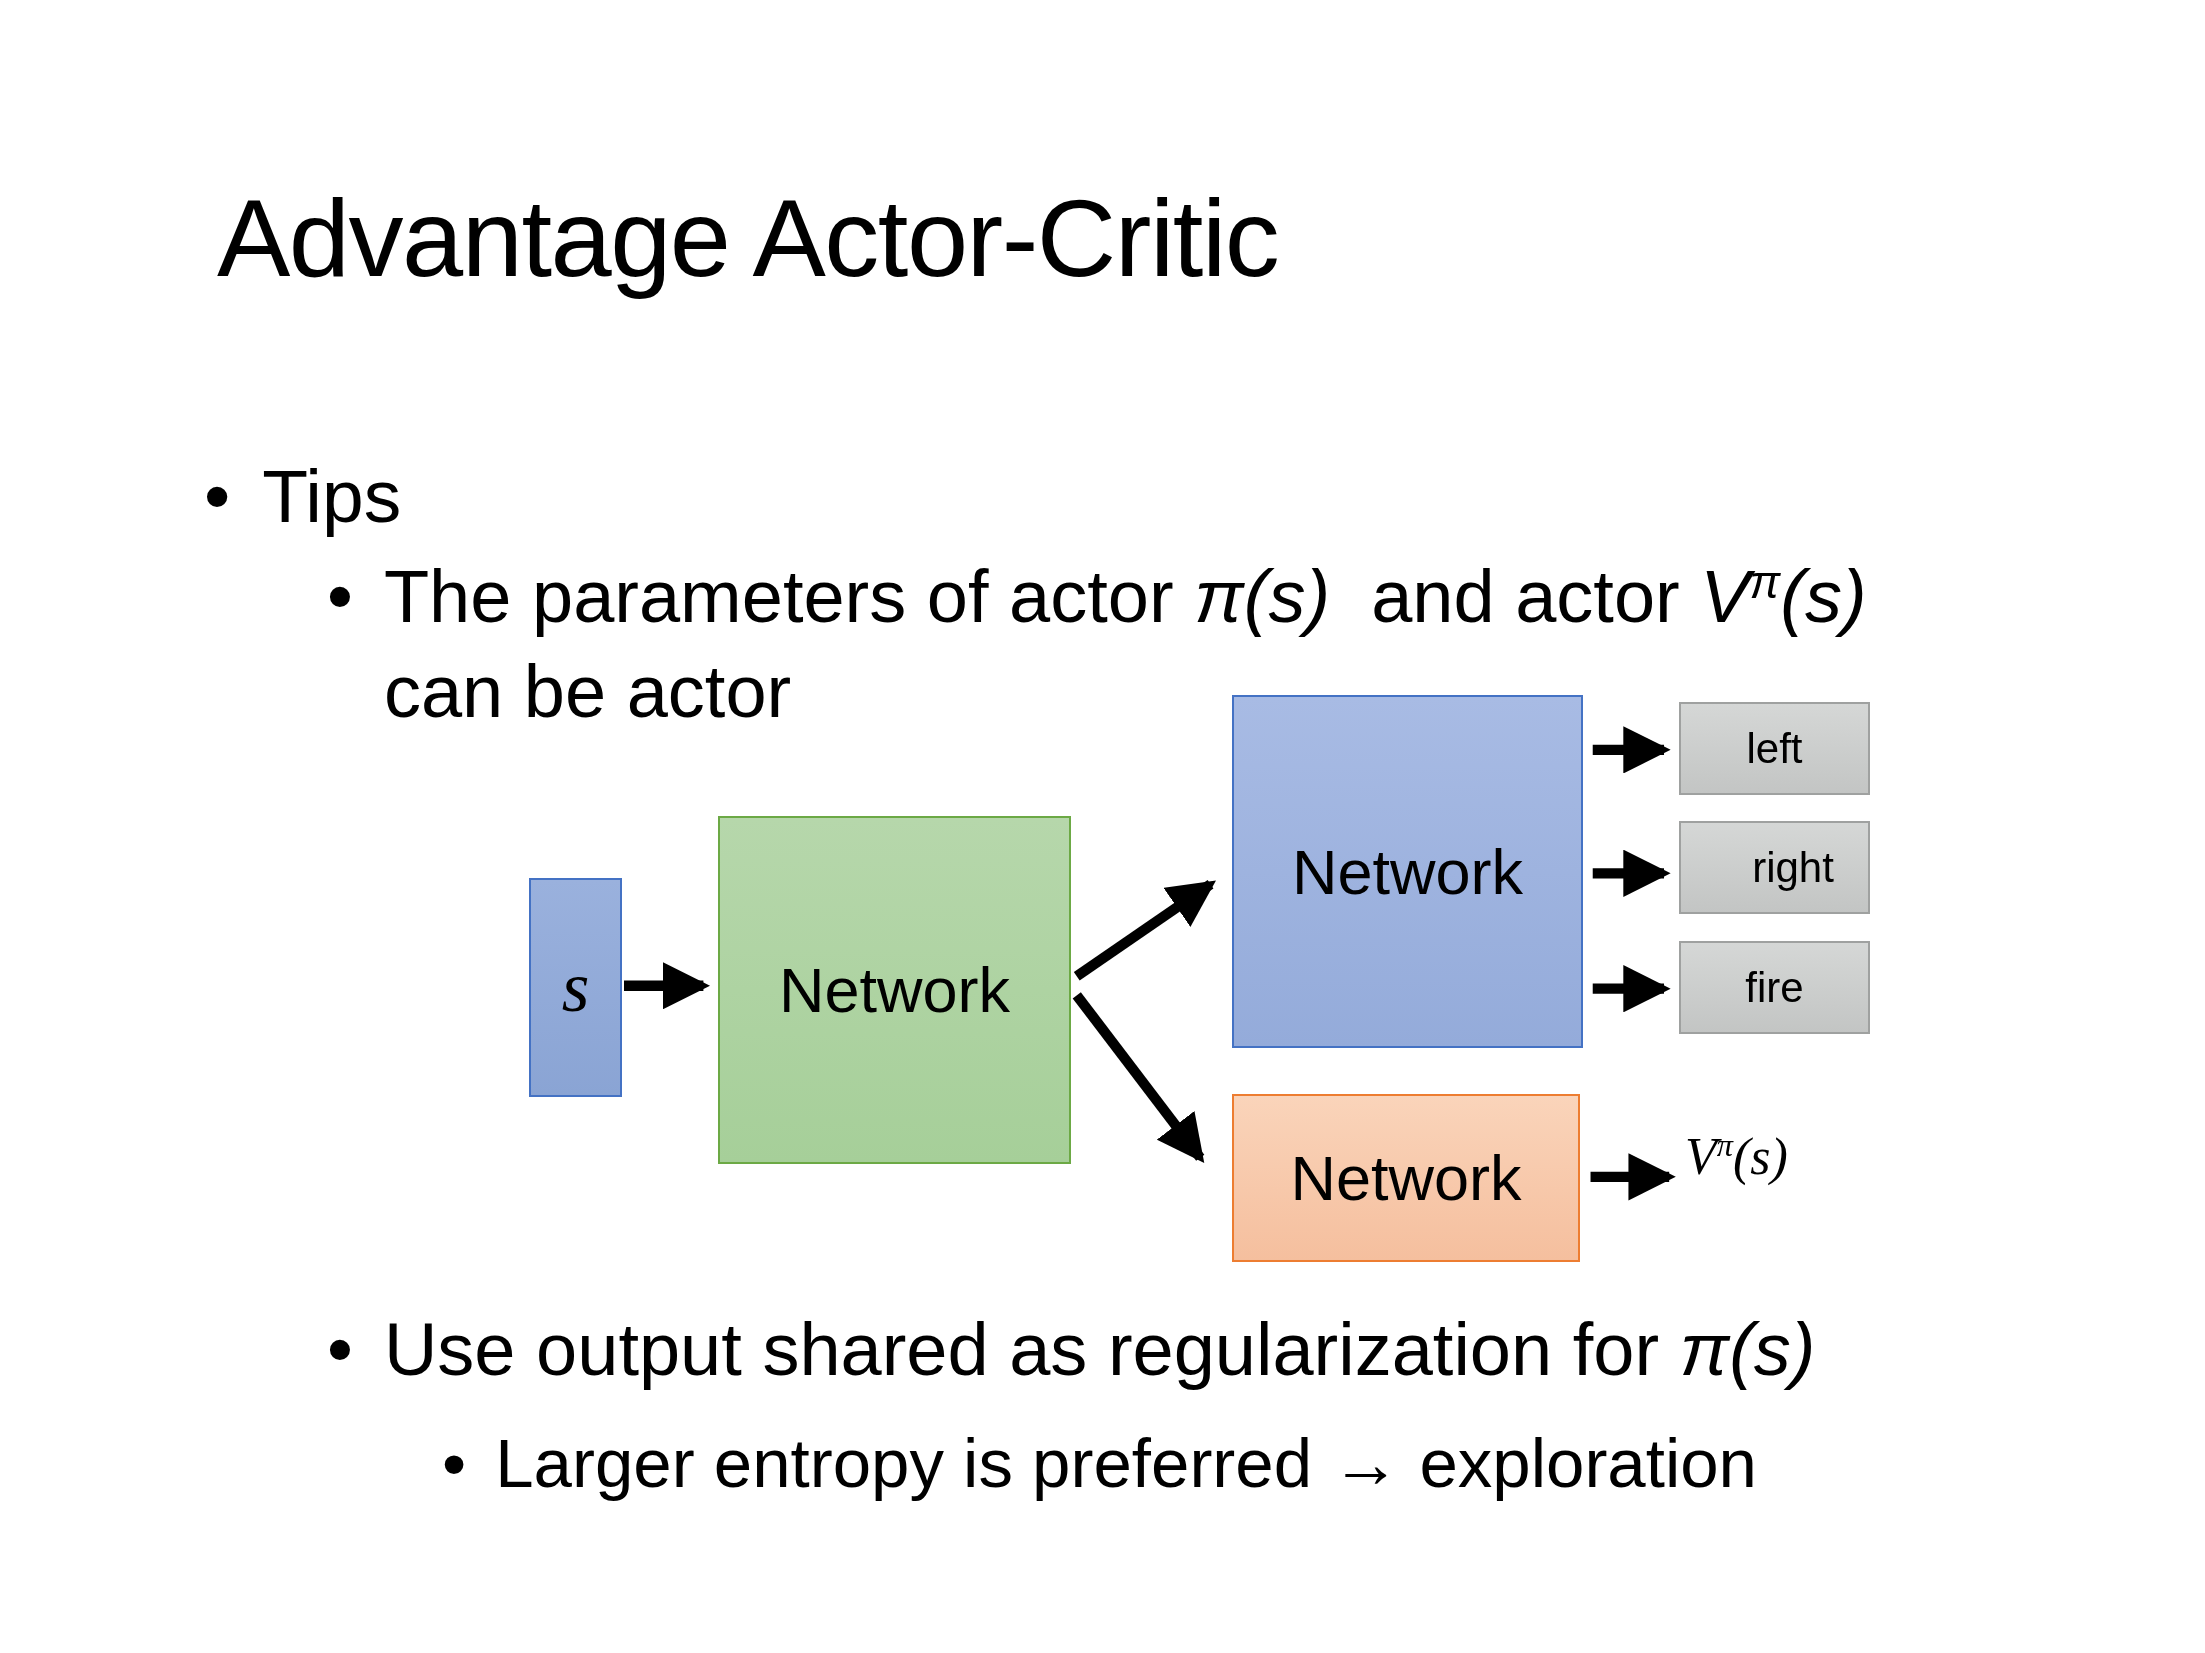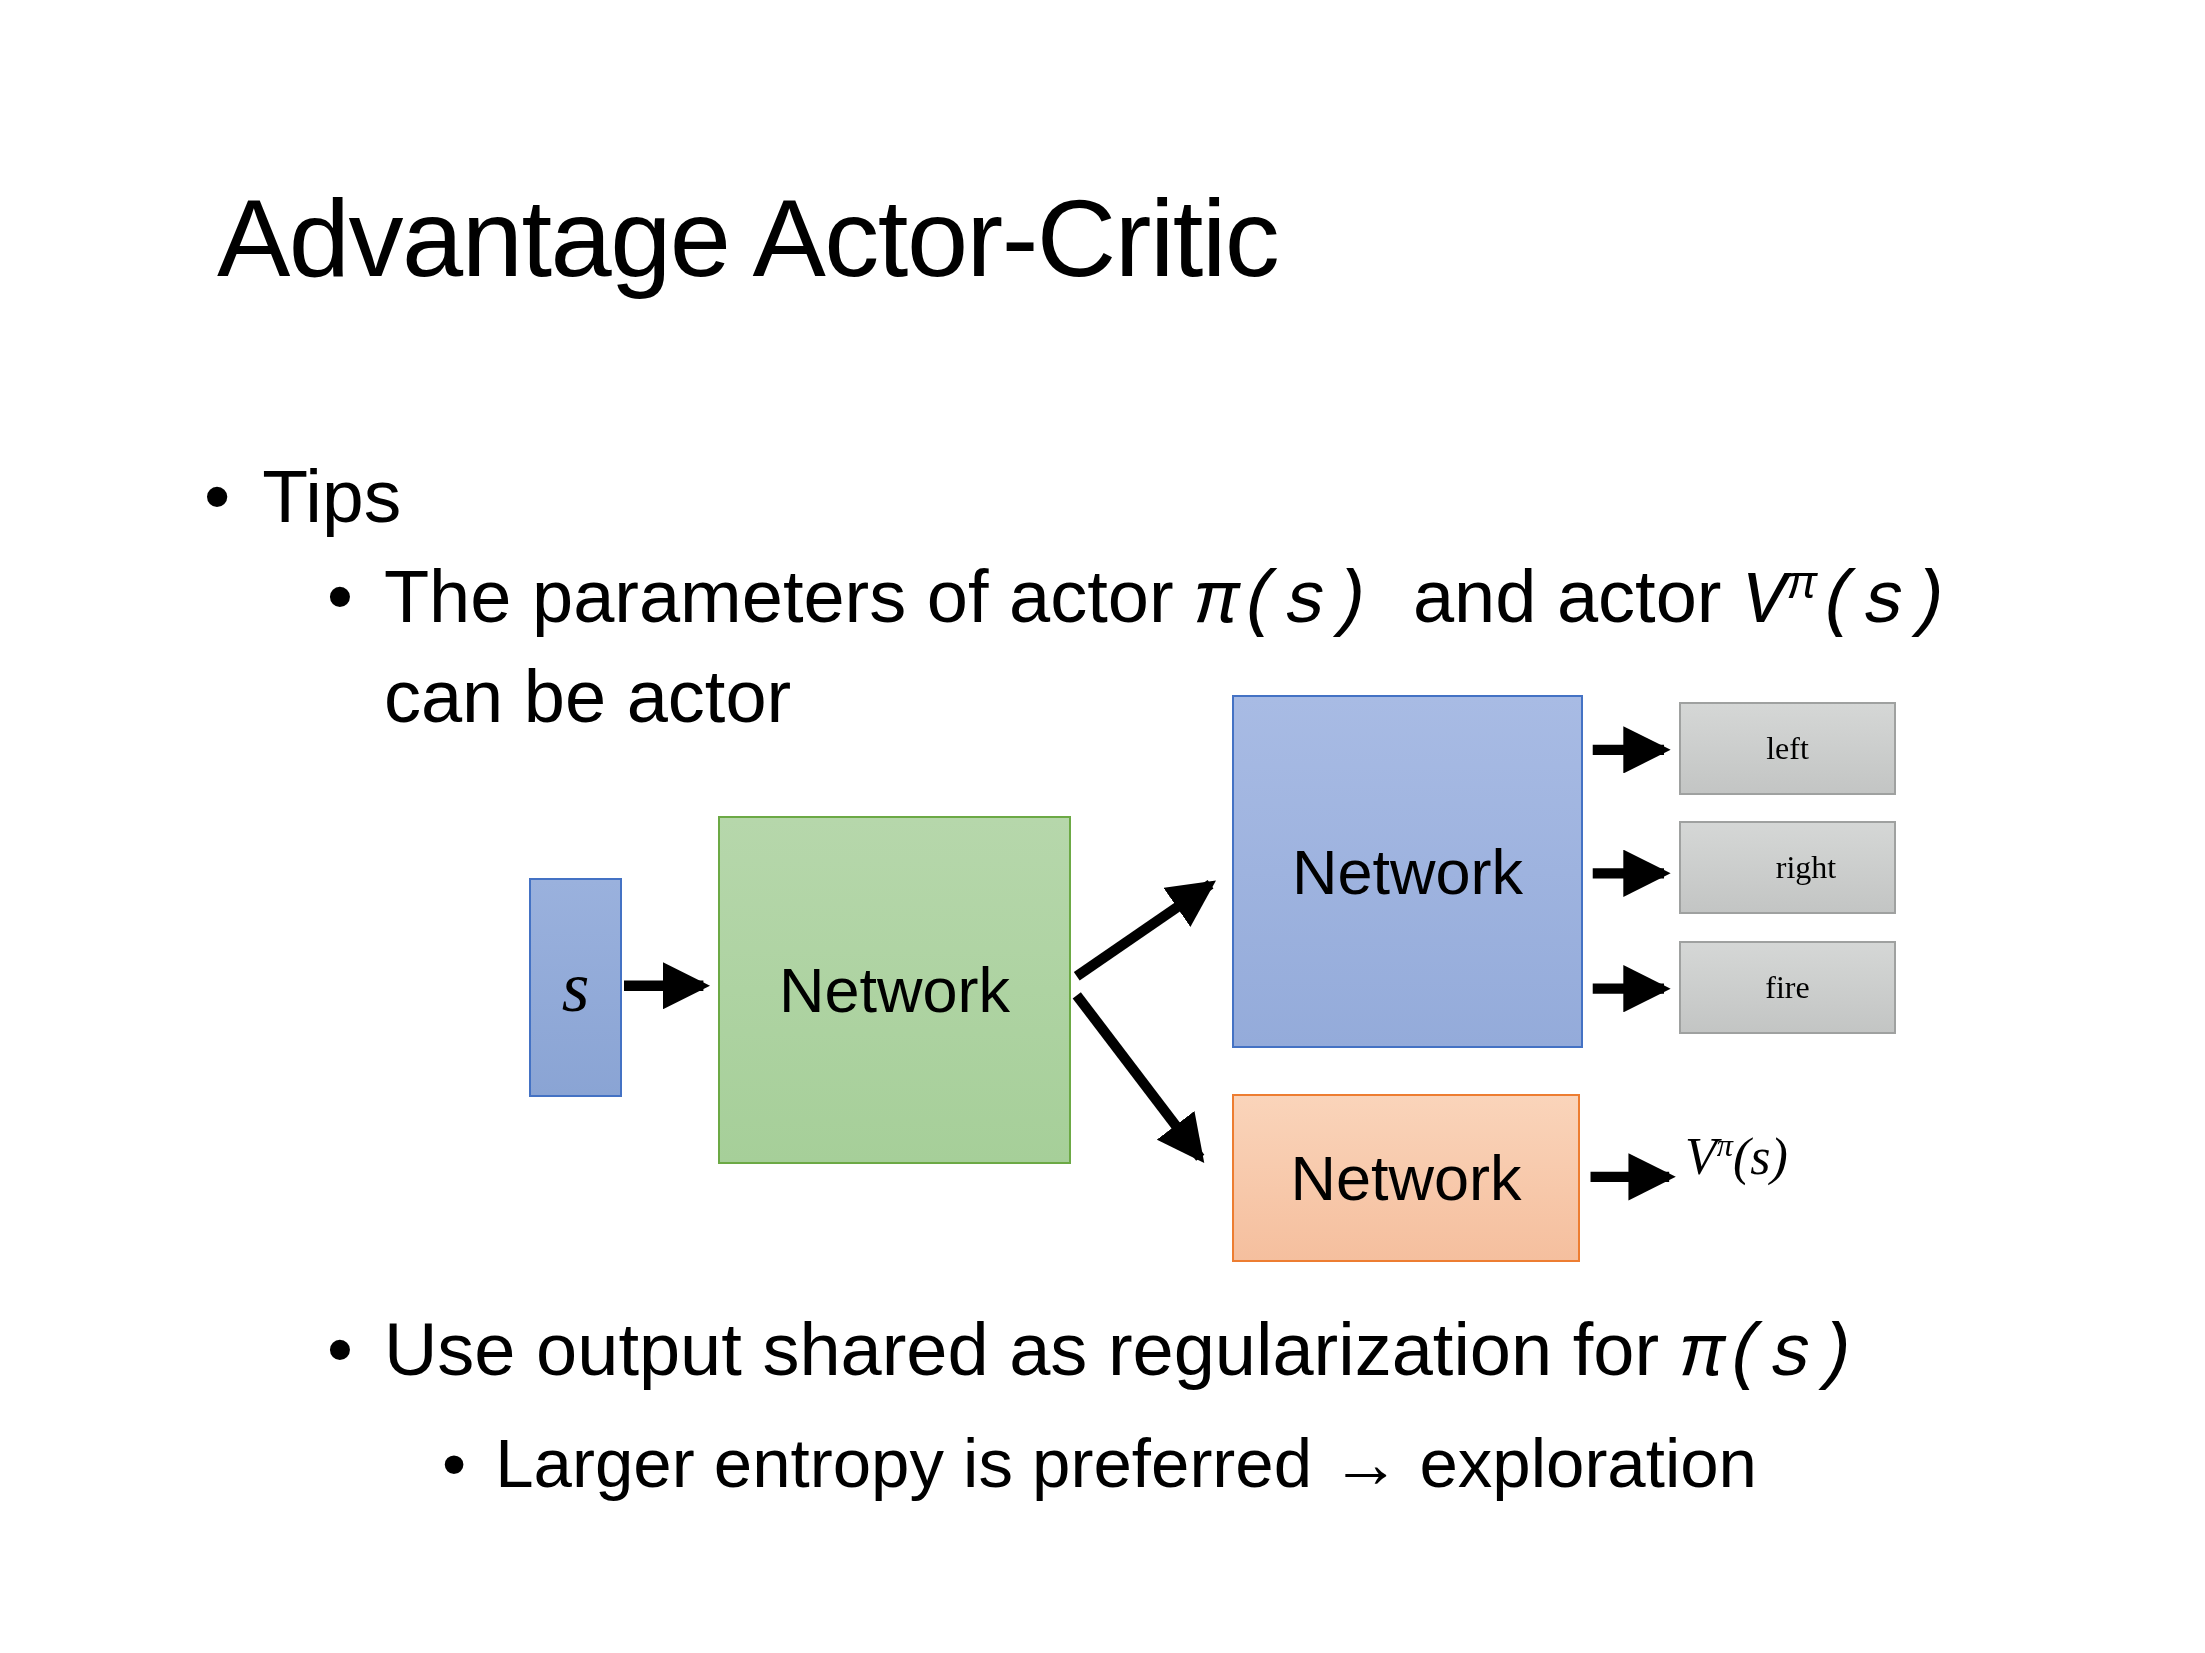--- a/index.html
+++ b/index.html
@@ -45,21 +45,21 @@
   .l2a { left: 291px; top: 550px;  font-size: 74px; line-height: 1.28; }
   .l2a .dot { margin-right: 31px; }
 
   .l2b { left: 291px; top: 1303px; font-size: 74px; line-height: 1.28; }
   .l2b .dot { margin-right: 31px; }
 
   .l3  { left: 406px; top: 1420px; font-size: 69px;  line-height: 1.28; }
   .l3 .dot { margin-right: 29px; }
 
   .math {
-    font-family: Liberation Mono, monospace;
+    font-family: Liberation Sans, sans-serif;
     font-style: italic;
   }
   .msup {
     font-size: 0.62em;
     font-style: italic;
     position: relative;
     top: -0.52em;
   }
 
   
@@ -90,25 +90,25 @@
     border: 2.2px solid var(--actor_border);
     font-size: 63px;
   }
   .critic-box {
     left: 1196px; top: 1094px; width: 348px; height: 168px;
     background: linear-gradient(180deg, var(--critic_fill_top), var(--critic_fill_bottom));
     border: 2.2px solid var(--critic_border);
     font-size: 63px;
   }
   .action-box {
-    left: 1643px; width: 217px; height: 93px;
+    left: 1643px; width: 191px; height: 93px;
     background: linear-gradient(180deg, var(--action_fill_top), var(--action_fill_bottom));
     border: 2.2px solid var(--action_border);
-    font-family: Liberation Serif, serif;
-    font-size: 32px;
+    font-family: Liberation Sans, sans-serif;
+    font-size: 42px;
   }
   .action-left  { top: 702px;  }
   .action-right { top: 821px; padding-left: 37px; }
   .action-fire  { top: 941px; }
 
   .value-label {
     position: absolute;
     left: 1649px; top: 1127px;
     font-family: "Liberation Serif", serif;
     font-style: italic;

